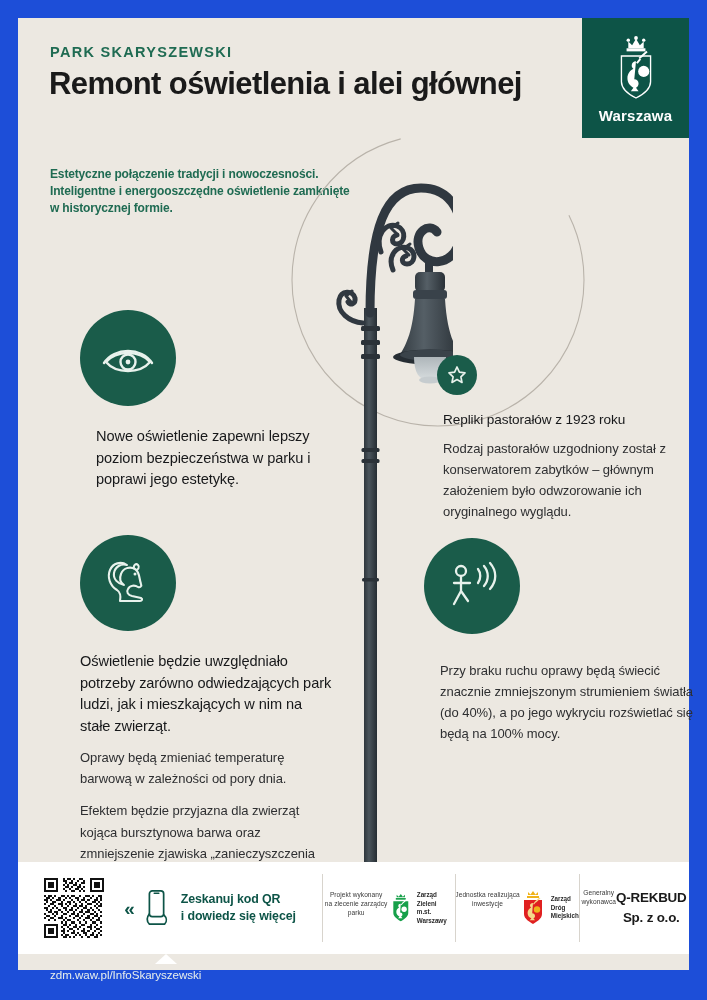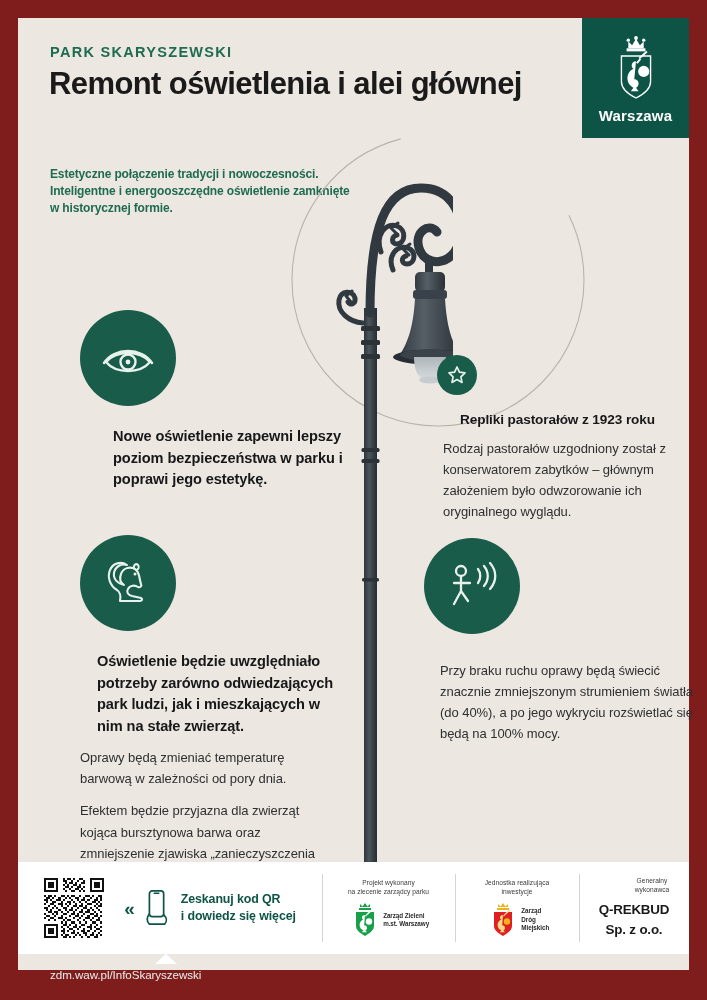--- a/index.html
+++ b/index.html
@@ -5,21 +5,21 @@
   * { box-sizing: border-box; margin: 0; padding: 0; }
   html, body {
     width: 707px; height: 1000px;
     font-family: "Liberation Sans", sans-serif;
     background: #0d5447;
     overflow: hidden;
   }
   .poster {
     position: relative;
     width: 707px; height: 1000px;
-    background: #7f1d1d;
+    background: #1d4ed8;
   }
 
   
   .page {
     position: absolute;
     left: 18px; top: 18px;
     width: 671px; height: 952px;
     background: #ece8e1;
   }
 
@@ -88,24 +88,23 @@
   .c-motion   { left: 406px; top: 520px; width: 96px; height: 96px; }
   .c-star     { left: 419px; top: 337px; width: 40px; height: 40px; }
 
   .block { position: absolute; z-index: 4; }
   .b-eye     { left: 78px;  top: 408px; width: 255px; }
   .b-replica { left: 425px; top: 392px; width: 246px; }
   .b-squirrel{ left: 62px;  top: 633px; width: 256px; }
   .b-motion  { left: 422px; top: 632px; width: 256px; }
 
   .head {
-    font-size: 14.6px; font-weight: 700;
+    font-size: 14.6px; font-weight: 400;
     line-height: 1.48; color: #17181a;
     letter-spacing: -.1px;
-    margin-left: 17px;
   }
   .head.sm { font-size: 13.6px; }
   .body {
     font-size: 13px; font-weight: 400;
     line-height: 1.62; color: #2e2f31;
     margin-top: 10px;
     letter-spacing: -.05px;
   }
   .body.tight { margin-top: 8px; }
   .body + .body { margin-top: 11px; }
@@ -139,21 +138,21 @@
     color: #0d5447; font-size: 19px; font-weight: 700;
     margin: 0 7px 0 20px; line-height: 1;
   }
   .phone-ico { width: 30px; height: 38px; display: block; margin-right: 9px; }
   .qr-text {
     font-size: 12.4px; font-weight: 700;
     line-height: 1.38; color: #0d5447;
     letter-spacing: -.1px;
   }
 
-  .logo-col { display: flex; flex-direction: column; align-items: flex-end; }
+  .logo-col { display: flex; flex-direction: row; align-items: flex-start; }
   .logo-cap {
     font-size: 6.6px; color: #3a3a3a; text-align: center;
     line-height: 1.4; margin-bottom: 6px; letter-spacing: .05px;
   }
   .logo-row { display: flex; align-items: center; gap: 5px; }
   .logo-name {
     font-size: 6.3px; font-weight: 700; color: #2a2a2a;
     line-height: 1.35; letter-spacing: -.05px;
   }
   .qrekbud {

